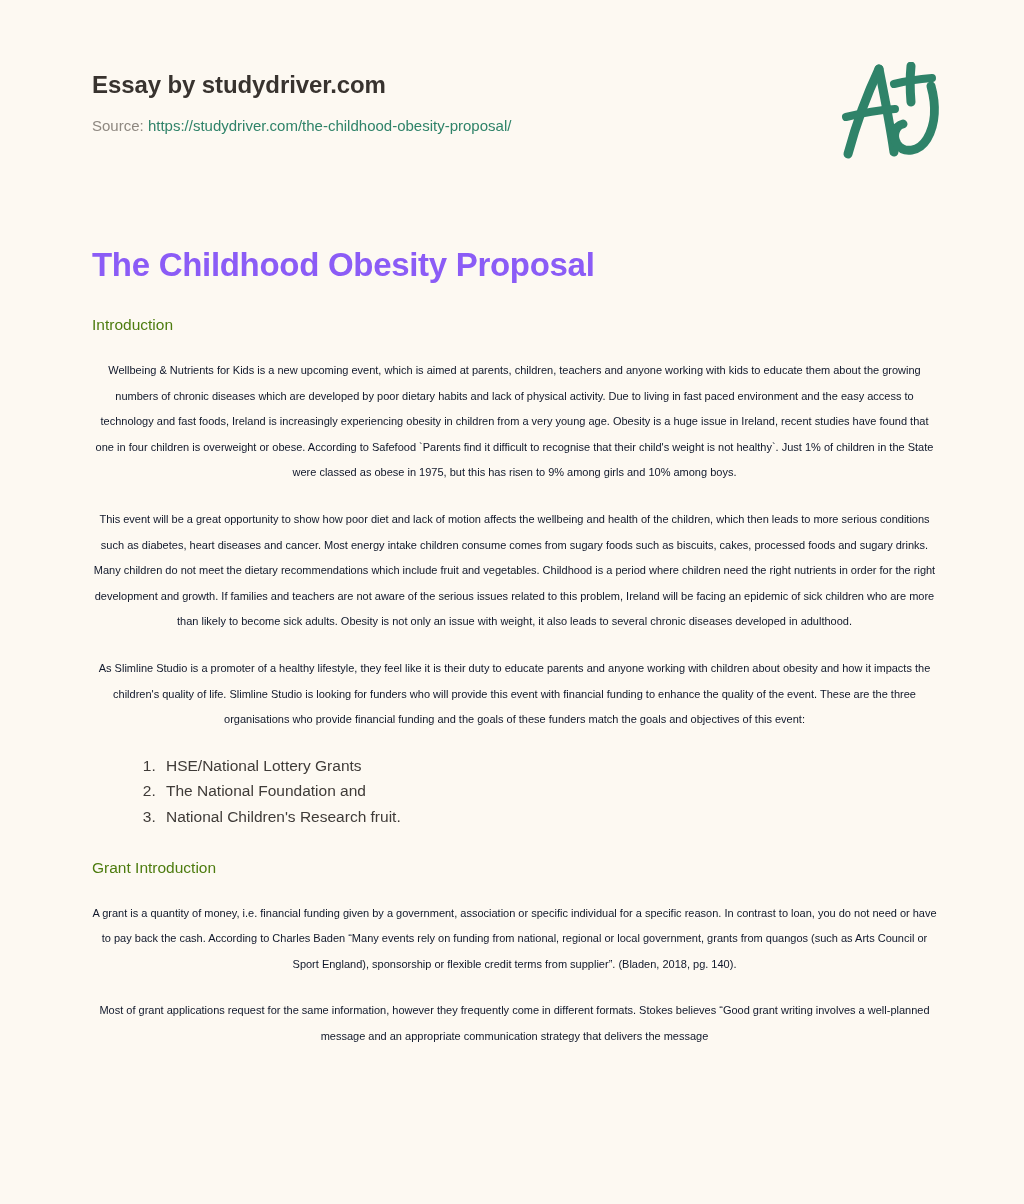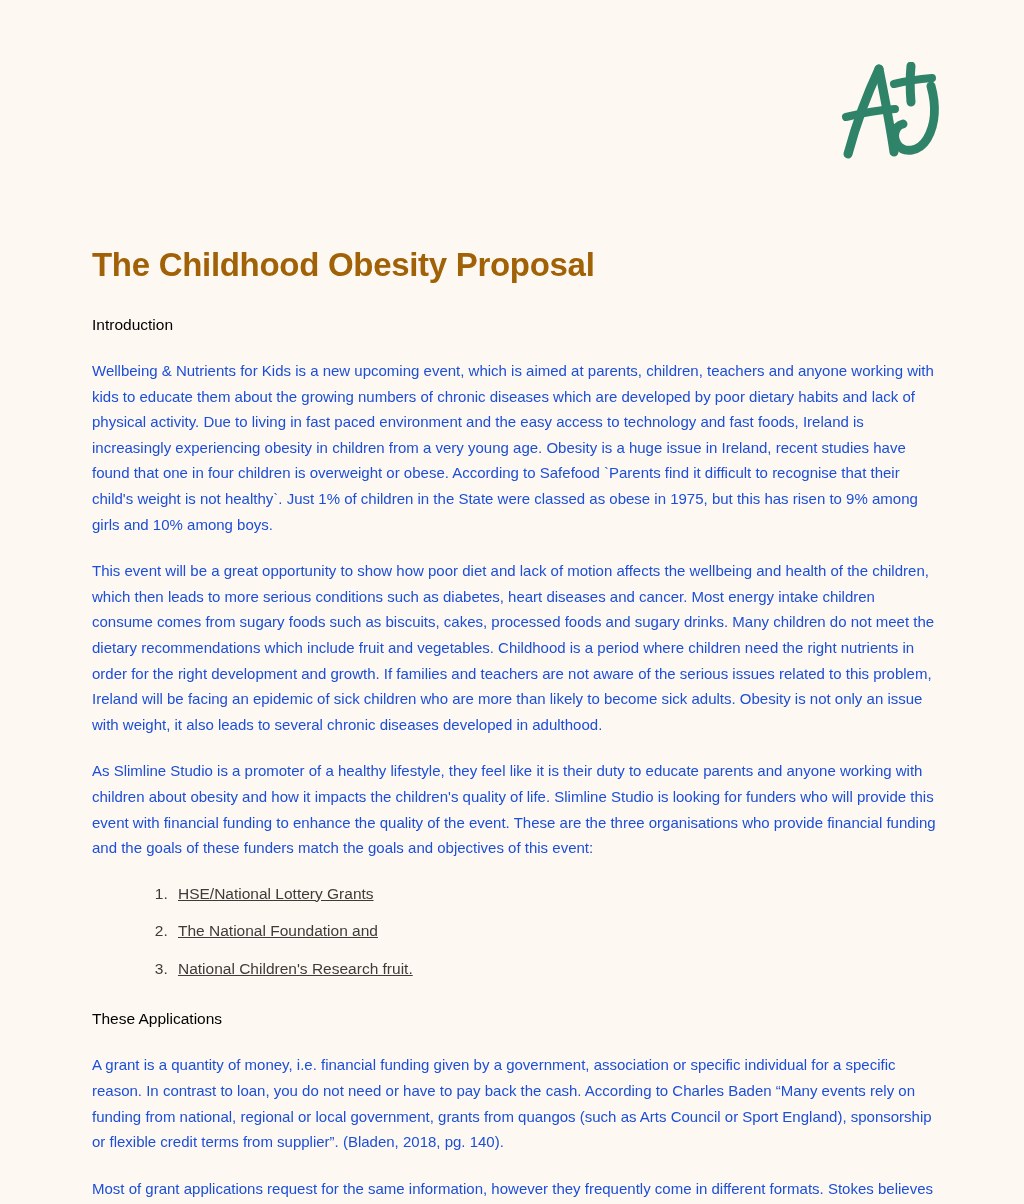--- a/index.html
+++ b/index.html
@@ -86,60 +86,67 @@
     left: 92px;
     top: 243px;
     width: 845px;
   }
 
   .doc-title {
     margin: 0;
     font-size: 33px;
     line-height: 44px;
     font-weight: 700;
-    color: #a16207;
+    color: #8b5cf6;
     letter-spacing: -0.3px;
   }
 
   .section-label {
     margin: 26px 0 0 0;
     font-size: 15.5px;
     line-height: 24px;
-    color: #000000;
+    color: #4d7c0f;
   }
 
   p.body-text {
     margin: 21px 0 0 0;
-    font-size: 15px;
+    font-size: 11px;
     line-height: 25.6px;
-    color: #1d4ed8;
-    text-align: left;
+    color: #0f172a;
+    text-align: center;
   }
 
   ol.funders {
     margin: 20px 0 0 0;
     padding-left: 68px;
     font-size: 15.5px;
     line-height: 25.6px;
     color: #3f3b38;
   }
 
   ol.funders li {
     padding-left: 6px;
-    margin: 12px;
-    text-decoration: underline;
+    margin: 0;
   }
 </style>
 </head>
 <body>
 
 <div class="page">
 
   <div class="header">
 
+    <div class="brand-block">
+      <div class="brand-title">Essay by studydriver.com</div>
+
+      <div class="source-line">
+        <span class="source-label">Source:</span>
+        <a class="source-url" href="#">https://studydriver.com/the-childhood-obesity-proposal/</a>
+      </div>
+    </div>
 
     <div class="logo-wrap">
       <svg viewBox="0 0 140 110" xmlns="http://www.w3.org/2000/svg">
         <g fill="none" stroke="#2f8369" stroke-linecap="round" stroke-linejoin="round">
 
           <path d="M47 7 C38 26, 26 55, 16 92" stroke-width="9"></path>
 
           <path d="M47 7 C52 32, 58 62, 62 90" stroke-width="9"></path>
 
           <path d="M14 55 C30 51, 47 48, 63 47" stroke-width="8"></path>
@@ -165,20 +172,20 @@
     <p class="body-text">This event will be a great opportunity to show how poor diet and lack of motion affects the wellbeing and health of the children, which then leads to more serious conditions such as diabetes, heart diseases and cancer. Most energy intake children consume comes from sugary foods such as biscuits, cakes, processed foods and sugary drinks. Many children do not meet the dietary recommendations which include fruit and vegetables. Childhood is a period where children need the right nutrients in order for the right development and growth. If families and teachers are not aware of the serious issues related to this problem, Ireland will be facing an epidemic of sick children who are more than likely to become sick adults. Obesity is not only an issue with weight, it also leads to several chronic diseases developed in adulthood.</p>
 
     <p class="body-text">As Slimline Studio is a promoter of a healthy lifestyle, they feel like it is their duty to educate parents and anyone working with children about obesity and how it impacts the children's quality of life. Slimline Studio is looking for funders who will provide this event with financial funding to enhance the quality of the event. These are the three organisations who provide financial funding and the goals of these funders match the goals and objectives of this event:</p>
 
     <ol class="funders">
       <li>HSE/National Lottery Grants</li>
       <li>The National Foundation and</li>
       <li>National Children's Research fruit.</li>
     </ol>
 
-    <p class="section-label">These Applications</p>
+    <p class="section-label">Grant Introduction</p>
 
     <p class="body-text">A grant is a quantity of money, i.e. financial funding given by a government, association or specific individual for a specific reason. In contrast to loan, you do not need or have to pay back the cash. According to Charles Baden “Many events rely on funding from national, regional or local government, grants from quangos (such as Arts Council or Sport England), sponsorship or flexible credit terms from supplier”. (Bladen, 2018, pg. 140).</p>
 
     <p class="body-text">Most of grant applications request for the same information, however they frequently come in different formats. Stokes believes “Good grant writing involves a well-planned message and an appropriate communication strategy that delivers the message</p>
 
   </div>
 </div>
 
 </body></html>

